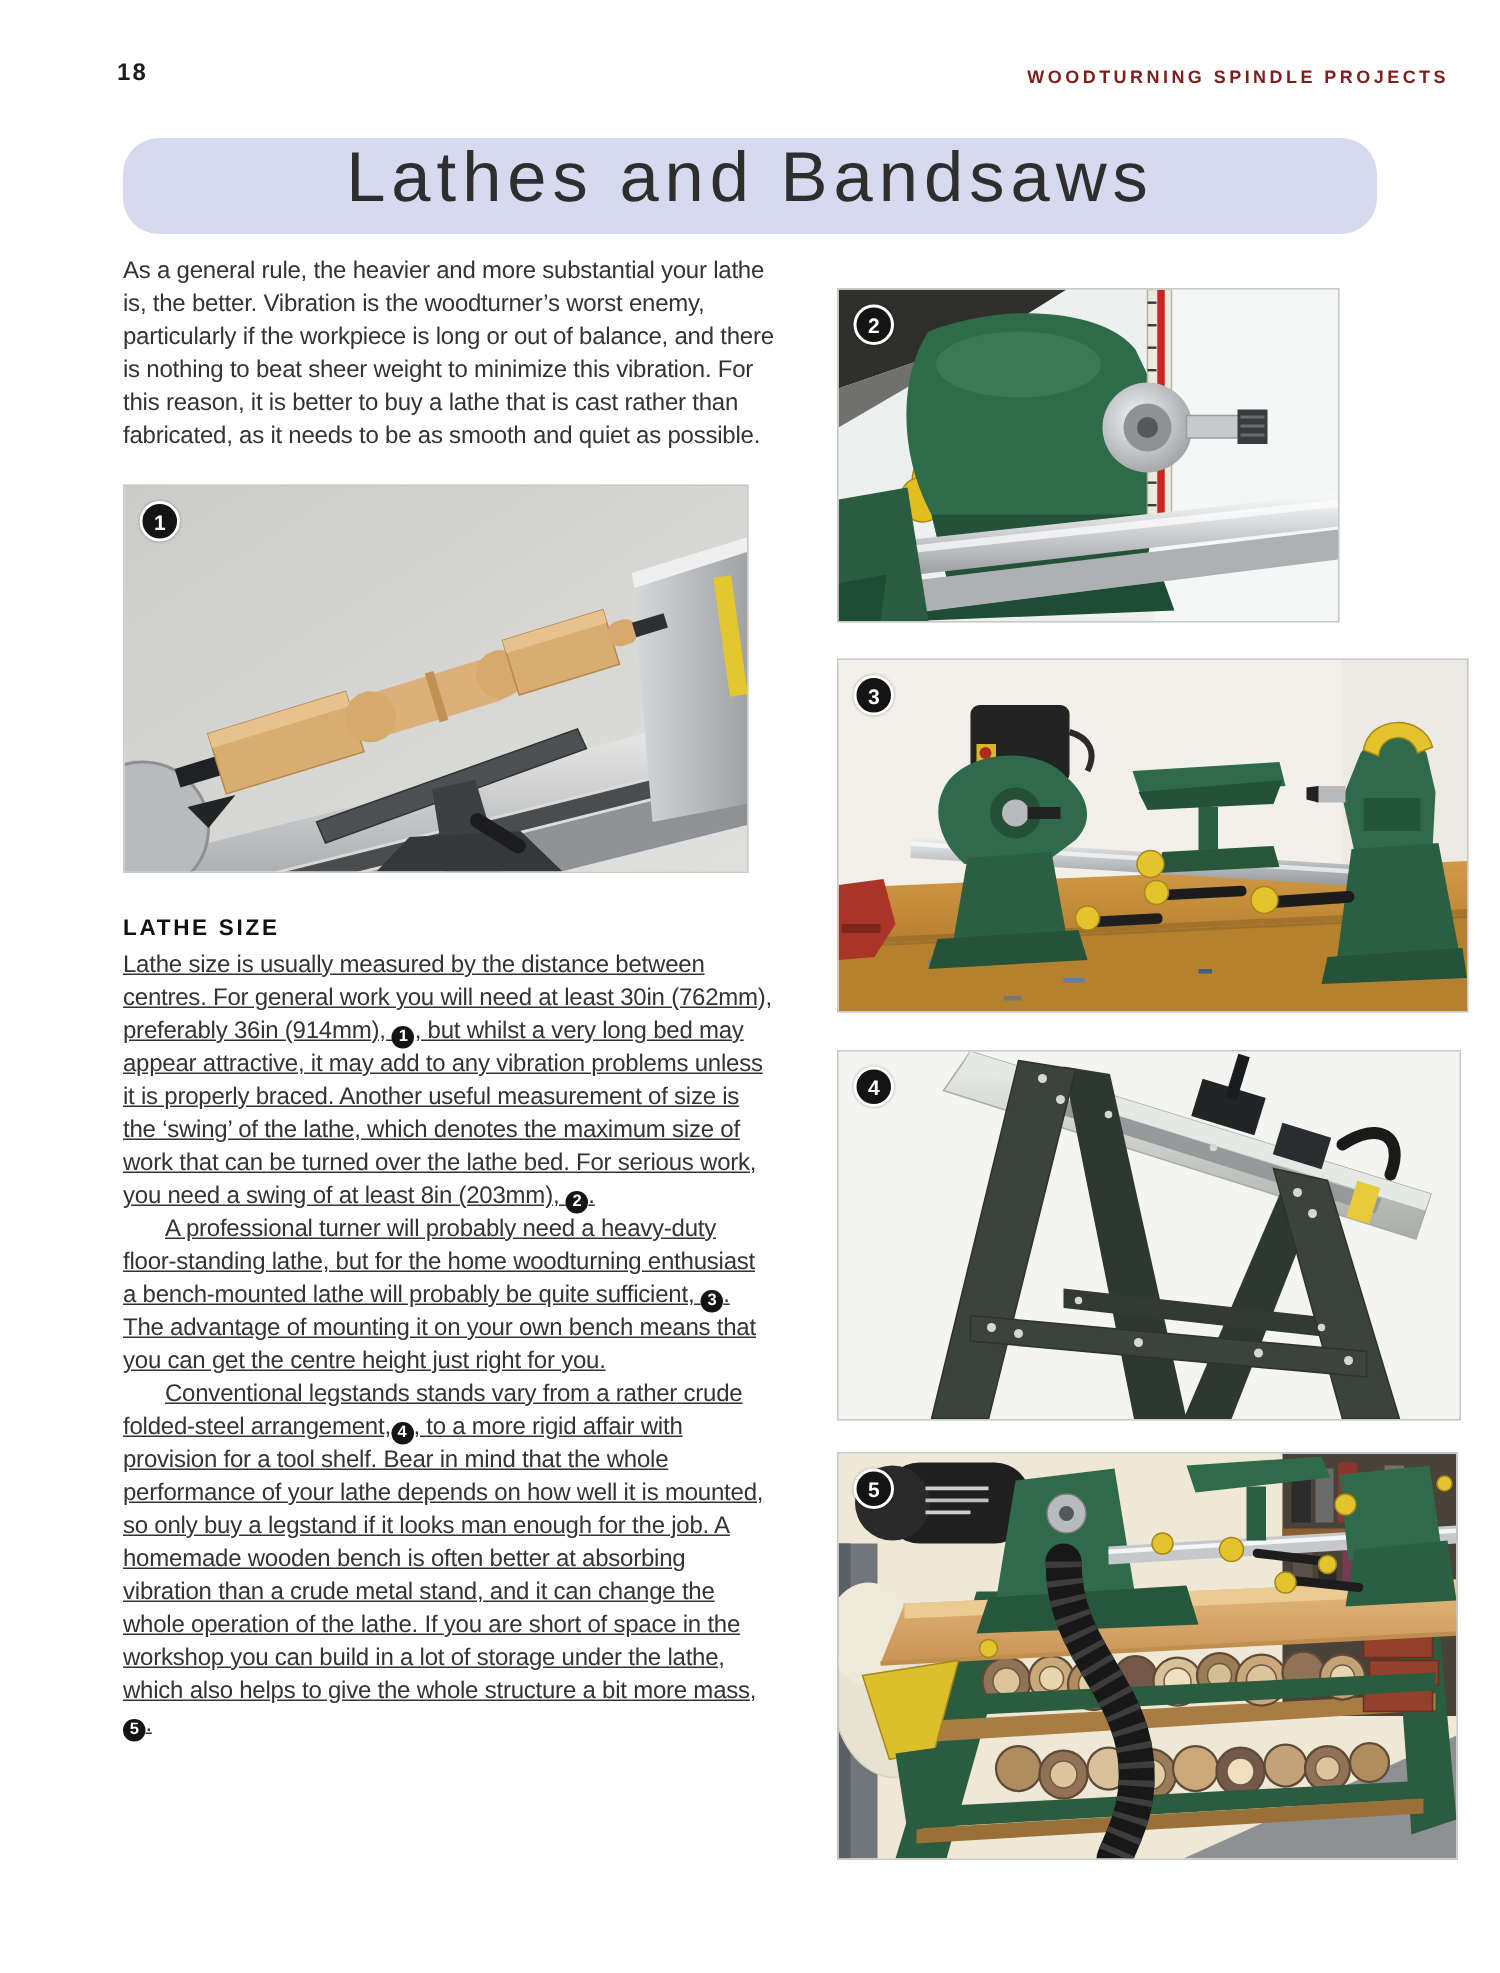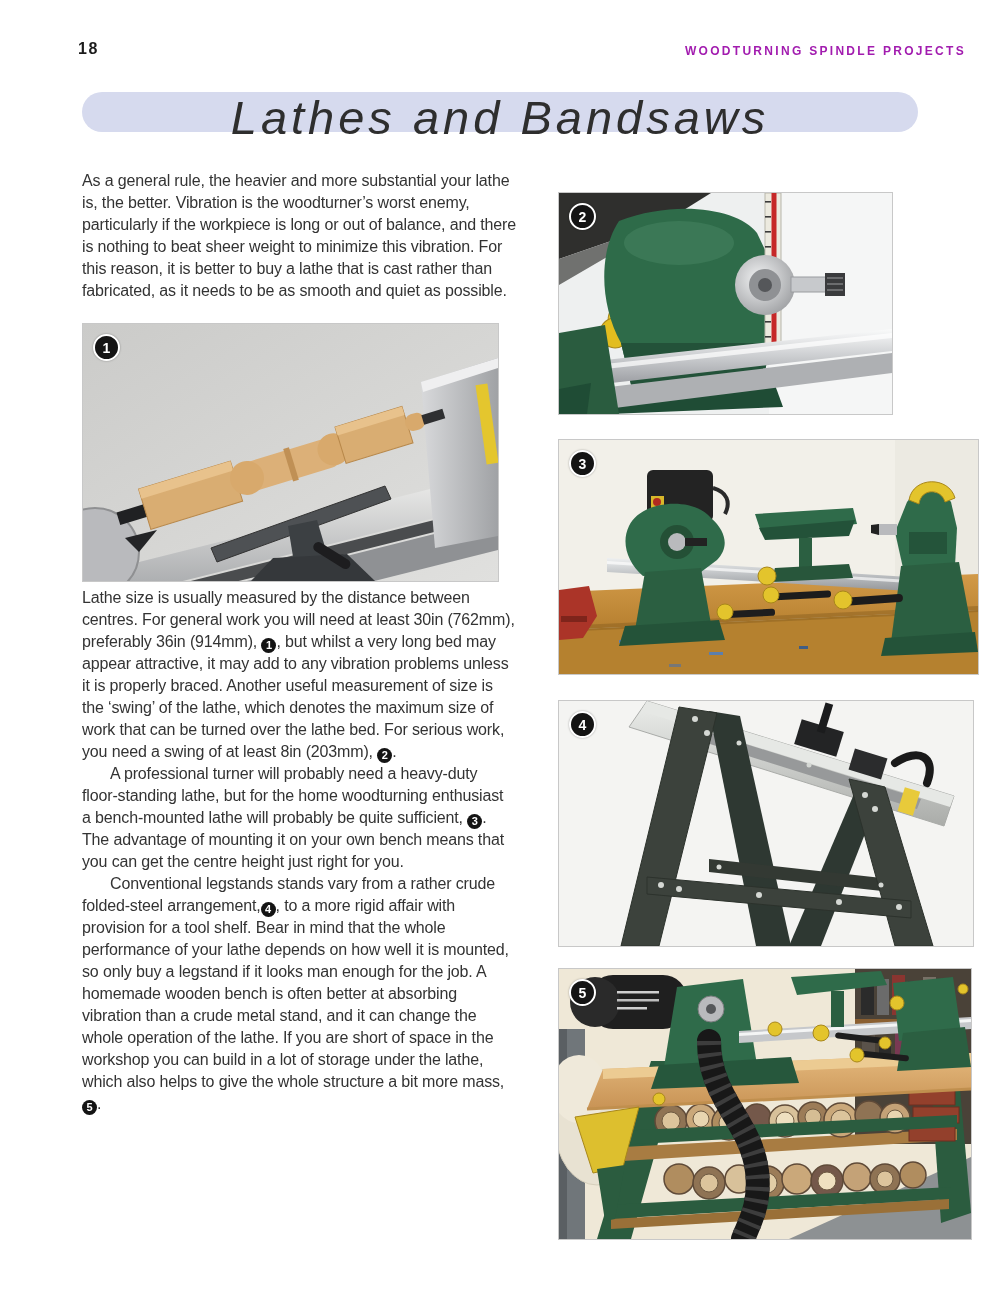--- a/index.html
+++ b/index.html
@@ -2,33 +2,33 @@
 <html><head>
 <meta charset="utf-8">
 <style>
   html,body{margin:0;padding:0;background:#ffffff;}
   .page{position:relative;width:1000px;height:1315px;background:#ffffff;overflow:hidden;
         font-family:"Liberation Sans", sans-serif;color:#333;padding-left:36px;}
   
   .page-num{position:absolute;left:78px;top:40px;font-size:16px;font-weight:bold;
             letter-spacing:1.5px;color:#1c1c1c;}
   .running-head{position:absolute;right:70px;top:44px;font-size:12px;font-weight:bold;
-            letter-spacing:2.3px;color:#a21caf;}
+            letter-spacing:2.3px;color:#7f1d1d;}
   
-  .title-banner{position:absolute;left:82px;top:92px;width:836px;height:40px;border-radius:24px;font-style:italic;}
+  .title-banner{position:absolute;left:82px;top:92px;width:836px;height:64px;border-radius:24px;}
   .title-banner h1{margin:0;text-align:center;font-size:47px;line-height:52px;font-weight:normal;
             letter-spacing:4px;color:#2e2e2e;white-space:nowrap;}
   
   .col-left{position:absolute;left:82px;top:170px;width:434px;}
   .col-left h2{margin:0;font-size:23px;line-height:26px;font-weight:bold;color:#111;}
   .col-left h3{margin:28px 0 0 0;font-size:15px;line-height:18px;font-weight:bold;
                letter-spacing:1.8px;color:#111;}
   .para-block p{margin:0;font-size:16px;line-height:22px;letter-spacing:-0.15px;color:#333;}
   .para-block.intro{}
-  .para-block.size{margin-top:5px;}
+  .para-block.size{margin-top:5px;text-decoration:underline;}
   .para-block p.indent{text-indent:28px;}
   .badge-inline{display:inline-flex;align-items:center;justify-content:center;
       width:15px;height:15px;border-radius:50%;background:#141414;color:#fff;
       font-size:11px;font-weight:bold;letter-spacing:0;line-height:1;vertical-align:-2px;
       text-indent:0;}
   
   .photo{border:1px solid #c8c8c8;background:#e9e9e7;overflow:hidden;}
   .photo svg{display:block;width:100%;height:100%;}
   .photo-1{position:relative;width:415px;height:257px;margin:21px 0 0 0;}
   .photo-abs{position:absolute;}
@@ -97,20 +97,21 @@
           <rect x="348" y="134" width="22" height="10" fill="#2e2f31"></rect>
         </g>
         <polygon points="128,224 302,162 308,175 134,238" fill="#4e5154" stroke="#333" stroke-width="1"></polygon>
         <polygon points="205,202 234,196 252,257 214,257" fill="#3c4043"></polygon>
         <polygon points="168,257 292,257 264,230 190,234" fill="#35383b"></polygon>
         <rect x="228" y="226" width="42" height="10" rx="5" fill="#1d1d1f" transform="rotate(32 248 231)"></rect>
       </svg>
       <span class="fig-badge">1</span>
     </figure>
 
+    <h3>LATHE SIZE</h3>
     <div class="para-block size">
         <p>Lathe size is usually measured by the distance between centres. For general work you will need at least 30in (762mm), preferably 36in (914mm), <span class="badge-inline">1</span>, but whilst a very long bed may appear attractive, it may add to any vibration problems unless it is properly braced. Another useful measurement of size is the ‘swing’ of the lathe, which denotes the maximum size of work that can be turned over the lathe bed. For serious work, you need a swing of at least 8in (203mm), <span class="badge-inline">2</span>.</p>
         <p class="indent">A professional turner will probably need a heavy-duty floor-standing lathe, but for the home woodturning enthusiast a bench-mounted lathe will probably be quite sufficient, <span class="badge-inline">3</span>. The advantage of mounting it on your own bench means that you can get the centre height just right for you.</p>
         <p class="indent">Conventional legstands stands vary from a rather crude folded-steel arrangement,<span class="badge-inline">4</span>, to a more rigid affair with provision for a tool shelf. Bear in mind that the whole performance of your lathe depends on how well it is mounted, so only buy a legstand if it looks man enough for the job. A homemade wooden bench is often better at absorbing vibration than a crude metal stand, and it can change the whole operation of the lathe. If you are short of space in the workshop you can build in a lot of storage under the lathe, which also helps to give the whole structure a bit more mass, <span class="badge-inline">5</span>.</p>
       </div>
   </div>
 
   <figure class="photo photo-abs photo-2">
     <svg viewBox="0 0 333 221">
       <defs>

